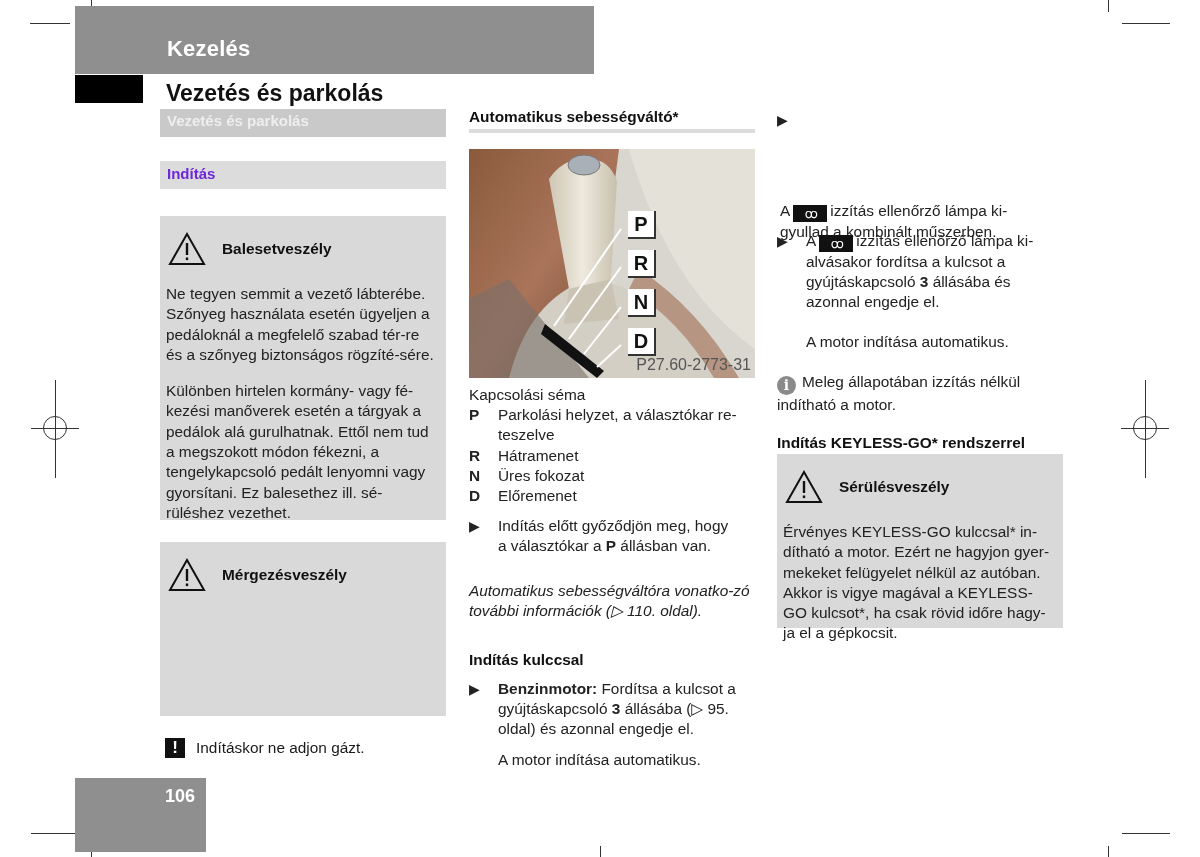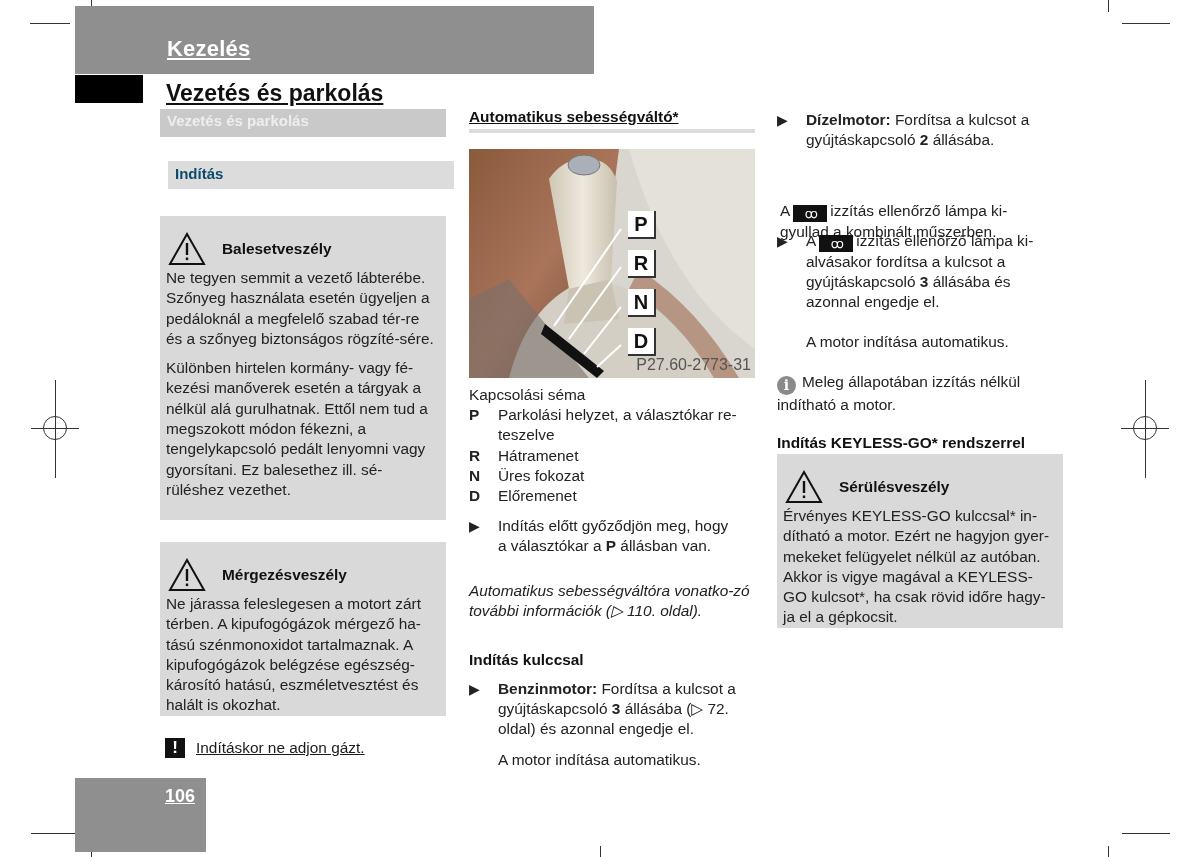--- a/index.html
+++ b/index.html
@@ -1,35 +1,35 @@
 <!DOCTYPE html>
 <html><head>
 <meta charset="utf-8">
 <style>
   html, body { margin:0; padding:0; }
   body { width:1200px; height:857px; position:relative; background:#ffffff; overflow:hidden;
          font-family:"Liberation Sans", sans-serif; color:#1a1a1a; }
-  .abs { position:absolute;text-decoration:underline; }
+  .abs { position:absolute; }
   
   .cm { position:absolute; background:#333; }
   .reg { position:absolute; width:24px; height:24px; border:1px solid #333; border-radius:50%; box-sizing:border-box; }
   
   #hdr-band { left:75px; top:6px; width:519px; height:68px; background:#8f8f8f; }
   #hdr-title { left:167px; top:36px; font-size:22px; font-weight:bold; color:#ffffff; letter-spacing:0.2px; }
   #black-tab { left:75px; top:75px; width:68px; height:28px; background:#000; }
   #page-heading { left:166px; top:80px; font-size:23px; font-weight:bold; color:#111; }
   
   .bar { position:absolute; box-sizing:border-box; padding-left:7px; font-weight:bold; font-size:15px; }
   #sec-bar { left:160px; top:109px; width:286px; height:28px; background:#c9c9c9; color:#eeeeee; line-height:24px; }
-  #indit-bar { left:168px; top:161px; width:286px; height:28px; background:#dcdcdc; color:#0c4a6e; line-height:26px; }
+  #indit-bar { left:160px; top:161px; width:286px; height:28px; background:#dcdcdc; color:#6d28d9; line-height:26px; }
   .warn { position:absolute; background:#d9d9d9; box-sizing:border-box; padding:14px 8px 8px 6px; font-size:15.4px; line-height:20.3px; color:#222; }
   .warn-head { display:flex; align-items:center; height:38px; margin-bottom:0; }
   .warn-head svg { width:38px; height:34px; margin-left:2px; margin-right:16px; flex:none; }
   .warn-head span { font-weight:bold; font-size:15.4px; color:#111; }
-  .warn p { margin:0 0 9px 0; }
+  .warn p { margin:16px 0 9px 0; }
   #warn1 { left:160px; top:216px; width:286px; height:304px; }
   #warn2 { left:160px; top:542px; width:286px; height:174px; }
   #note1 { left:165px; top:738px; font-size:15.4px; display:flex; align-items:center; }
   .excl { width:20px; height:20px; background:#111; color:#fff; font-weight:bold; font-size:17px; line-height:20px; text-align:center; margin-right:11px; }
   #pagenum-box { left:75px; top:778px; width:131px; height:74px; background:#8f8f8f; }
   #pagenum { left:165px; top:786px; font-size:18px; font-weight:bold; color:#fff; }
   
   #auto-head { left:469px; top:108px; font-size:15.4px; font-weight:bold; color:#111; }
   #auto-rule { left:469px; top:129px; width:286px; height:4px; background:#dcdcdc; }
   #photo { left:469px; top:149px; width:286px; height:229px; overflow:hidden; }
@@ -78,33 +78,32 @@
 <div id="warn1" class="warn">
   <div class="warn-head">
     <svg viewBox="0 0 38 34">
         <path d="M19 2 L36 32 L2 32 Z" fill="none" stroke="#111" stroke-width="2"></path>
         <rect x="17.8" y="11" width="2.4" height="12" fill="#111"></rect>
         <rect x="17.8" y="25.5" width="2.4" height="2.6" fill="#111"></rect>
       </svg>
     <span>Balesetveszély</span>
   </div>
   <p>Ne tegyen semmit a vezető lábterébe. Szőnyeg használata esetén ügyeljen a pedáloknál a megfelelő szabad tér-re és a szőnyeg biztonságos rögzíté-sére.</p>
-  <p>Különben hirtelen kormány- vagy fé-kezési manőverek esetén a tárgyak a nélkül alá gurulhatnak. Ettől nem tud a megszokott módon fékezni, a tengelykapcsoló pedált lenyomni vagy gyorsítani. Ez balesethez ill. sé-rüléshez vezethet.</p>
+  <p>Különben hirtelen kormány- vagy fé-kezési manőverek esetén a tárgyak a pedálok alá gurulhatnak. Ettől nem tud a megszokott módon fékezni, a tengelykapcsoló pedált lenyomni vagy gyorsítani. Ez balesethez ill. sé-rüléshez vezethet.</p>
 </div>
 
 <div id="warn2" class="warn">
   <div class="warn-head">
     <svg viewBox="0 0 38 34">
         <path d="M19 2 L36 32 L2 32 Z" fill="none" stroke="#111" stroke-width="2"></path>
         <rect x="17.8" y="11" width="2.4" height="12" fill="#111"></rect>
         <rect x="17.8" y="25.5" width="2.4" height="2.6" fill="#111"></rect>
       </svg>
     <span>Mérgezésveszély</span>
   </div>
-  <p>Ne járassa feleslegesen a motort zárt térben. A kipufogógázok mérgező ha-tású szénmonoxidot tartalmaznak. A kipufogógázok belégzése egészség-károsító hatású, eszméletvesztést és halált is okozhat.</p>
 </div>
 
 <div id="note1" class="abs">
   <span class="excl">!</span>
   <span>Indításkor ne adjon gázt.</span>
 </div>
 
 <div id="pagenum-box" class="abs"></div>
 <div id="pagenum" class="abs">106</div>
 
@@ -171,27 +170,26 @@
   <span class="tri">▶</span>
   <span><span>Indítás előtt győződjön meg, hogy a választókar a </span><span class="b">P</span><span> állásban van.</span></span>
 </div>
 
 <div class="txt" style="left:469px;top:581px;width:282px;font-style:italic;">Automatikus sebességváltóra vonatko-zó további információk (▷ 110. oldal).</div>
 
 <div class="subhead" style="left:469px;top:651px;">Indítás kulccsal</div>
 
 <div class="bullet" style="left:469px;top:679px;width:290px;">
   <span class="tri">▶</span>
-  <span><span class="b">Benzinmotor:</span><span> Fordítsa a kulcsot a gyújtáskapcsoló </span><span class="b">3</span><span> állásába (▷ 72. oldal) és azonnal engedje el.</span></span>
+  <span><span class="b">Benzinmotor:</span><span> Fordítsa a kulcsot a gyújtáskapcsoló </span><span class="b">3</span><span> állásába (▷ 95. oldal) és azonnal engedje el.</span></span>
 </div>
 <div class="txt" style="left:498px;top:750px;">A motor indítása automatikus.</div>
 
 <div class="bullet" style="left:777px;top:110px;width:280px;">
   <span class="tri">▶</span>
-  <span><span class="b">Dízelmotor:</span><span> Fordítsa a kulcsot a gyújtáskapcsoló </span><span class="b">2</span><span> állásába.</span></span>
 </div>
 
 <div class="txt" style="left:780px;top:171px;width:255px;margin-top:30px;">
   <span>A</span><span class="glow">ꝏ</span><span>izzítás ellenőrző lámpa ki-gyullad a kombinált műszerben.</span>
 </div>
 
 <div class="bullet" style="left:777px;top:231px;width:280px;">
   <span class="tri">▶</span>
   <span><span>A</span><span class="glow">ꝏ</span><span>izzítás ellenőrző lámpa ki-alvásakor fordítsa a kulcsot a gyújtáskapcsoló </span><span class="b">3</span><span> állásába és azonnal engedje el.</span></span>
 </div>

